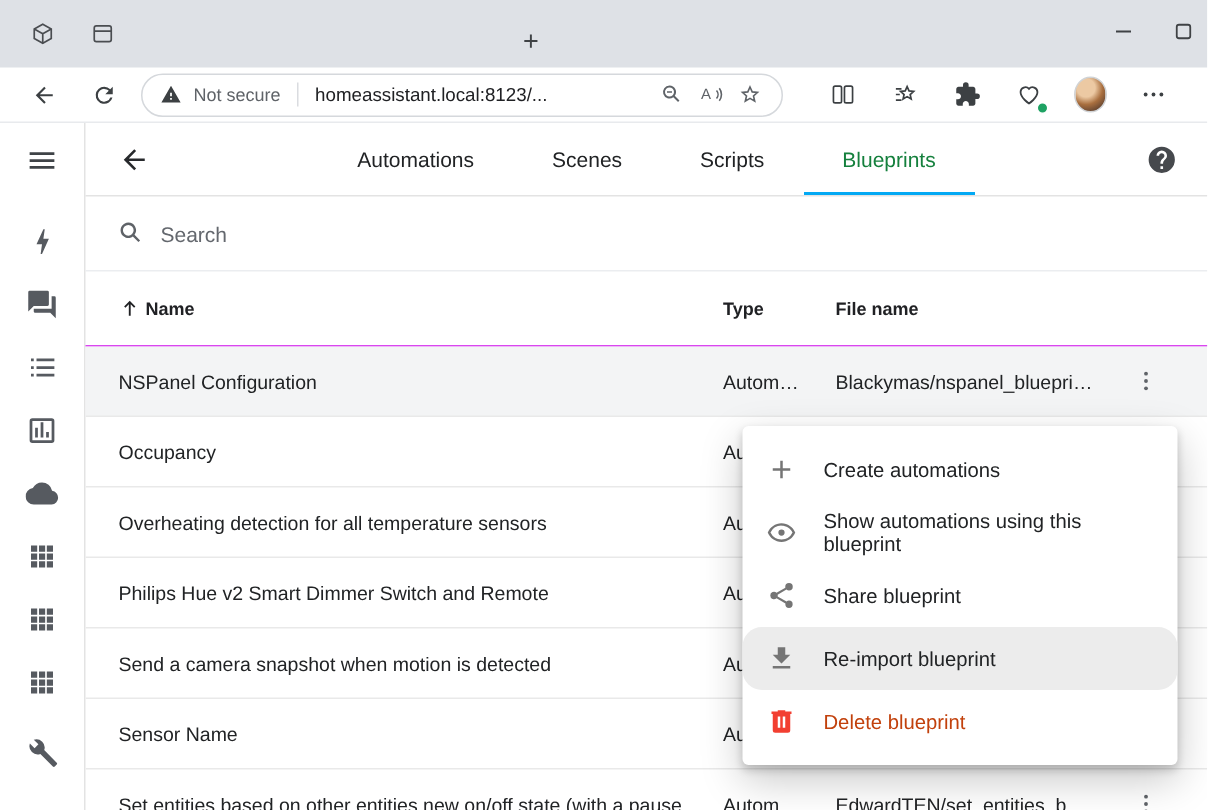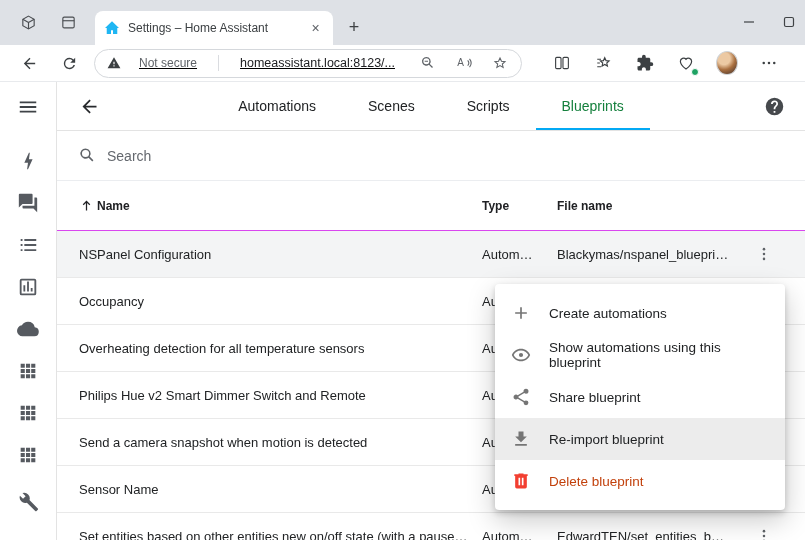--- a/index.html
+++ b/index.html
@@ -17,21 +17,21 @@
   .newtab { position:absolute; left:344px; top:18px; width:20px; height:20px; color:#3f4245; font-size:18px; line-height:19px; text-align:center; }
   .win-controls { position:absolute; right:10px; top:0; height:45px; display:flex; align-items:center; gap:28px; color:#3f4245; }
   .win-controls svg { width:12px; height:12px; }
 
   
   .navbar { height:37px; background:#fff; border-bottom:1px solid #e8eaed; display:flex; align-items:center; padding:0 6px; }
   .nav-btn { width:30px; height:30px; border-radius:50%; display:flex; align-items:center; justify-content:center; color:#3c4043; flex:0 0 auto; }
   .nav-btn svg { width:17px; height:17px; }
   .nav-btn.back { margin-left:8px; }
   .nav-btn.refresh { margin-left:10px; }
-  .address { flex:0 0 428px; height:29px; margin:0 10px; background:#fff; border:1px solid #d5d8dc; border-radius:15px; display:flex; align-items:center; padding:0 12px; gap:18px;text-decoration:underline; }
+  .address { flex:0 0 428px; height:29px; margin:0 10px; background:#fff; border:1px solid #d5d8dc; border-radius:15px; display:flex; align-items:center; padding:0 12px; gap:8px; }
   .address .warn { width:14px; height:14px; color:#3c4043; flex:0 0 auto; }
   .address .warn svg { width:14px; height:14px; }
   .sec-label { font-size:12px; color:#5f6368; white-space:nowrap; }
   .addr-divider { width:1px; height:16px; background:#dadce0; margin:0 3px; }
   .url { flex:1; font-size:12.5px; color:#202124; white-space:nowrap; overflow:hidden; }
   .addr-ic { width:18px; height:18px; color:#5f6368; flex:0 0 auto; display:flex; align-items:center; justify-content:center; }
   .addr-ic svg { width:16px; height:16px; }
   .nav-right { flex:1; display:flex; align-items:center; justify-content:space-evenly; }
   .nav-right .nr-ic { width:22px; height:22px; color:#3c4043; display:flex; align-items:center; justify-content:center; position:relative; }
   .nav-right .nr-ic svg { width:18px; height:18px; }
@@ -73,21 +73,21 @@
   .tbody { flex:1 1 auto; min-height:0; overflow:hidden; }
   .trow { height:47px; border-bottom:1px solid #e9e9e9; font-size:13px; color:#212325; cursor:pointer; }
   .trow .cell { white-space:nowrap; overflow:hidden; text-overflow:ellipsis; padding-right:12px; }
   .trow.highlight { background:#f3f4f5; }
   .dots-btn { width:34px; height:34px; display:flex; align-items:center; justify-content:center; color:#5f6368; margin:0 auto; border-radius:50%; }
   .dots-btn svg { width:18px; height:18px; }
 
   
   .ctx { position:absolute; left:495px; top:284px; width:290px; background:#fff; border-radius:4px; padding:8px 0; box-shadow:0 3px 6px rgba(0,0,0,.18), 0 10px 28px rgba(0,0,0,.22); z-index:40; }
   .ctx-item { height:42px; display:flex; align-items:center; gap:17px; padding:0 15px; font-size:13.5px; color:#212325; cursor:pointer; }
-  .ctx-item.active { background:#ececec; }
+  .ctx-item.active { background:#ececec;border-radius:13px; }
   .ctx-item.danger { color:#c2410c; }
   .ctx-icon { width:22px; height:22px; color:#757575; display:flex; align-items:center; justify-content:center; flex:0 0 auto; }
   .ctx-item.danger .ctx-icon { color:#f23f31; }
   .ctx-icon svg { width:20px; height:20px; }
 </style>
 </head>
 <body>
 
 <div class="window">
 
@@ -96,29 +96,20 @@
       <svg viewBox="0 0 24 24" fill="none" stroke="currentColor" stroke-width="1.6">
           <path d="M12 3l8 4.5v9L12 21l-8-4.5v-9L12 3z"></path>
           <path d="M12 12l8-4.5M12 12L4 7.5M12 12v9"></path>
         </svg>
     </div>
     <div class="tb-btn" style="left:58px">
       <svg viewBox="0 0 24 24" fill="none" stroke="currentColor" stroke-width="1.6">
           <rect x="4" y="4.5" width="16" height="15" rx="2"></rect>
           <path d="M4 9.5h16"></path>
         </svg>
-    </div>
-    <div class="tab">
-      <span class="tab-favicon">
-        <svg viewBox="0 0 24 24" fill="#1fb6f3">
-            <path d="M12 2 1.5 12h2.6v9h6.4v-5.5h3V21h6.4v-9h2.6L12 2z"></path>
-          </svg>
-      </span>
-      <span class="tab-title">Settings – Home Assistant</span>
-      <span class="tab-close">×</span>
     </div>
     <div class="newtab">+</div>
     <div class="win-controls">
       <span><svg viewBox="0 0 12 12" stroke="currentColor" stroke-width="1.2">
             <path d="M1 6h10"></path>
           </svg></span>
       <span><svg viewBox="0 0 12 12" fill="none" stroke="currentColor" stroke-width="1.2">
             <rect x="1.5" y="1.5" width="9" height="9" rx="1.5"></rect>
           </svg></span>
     </div>

